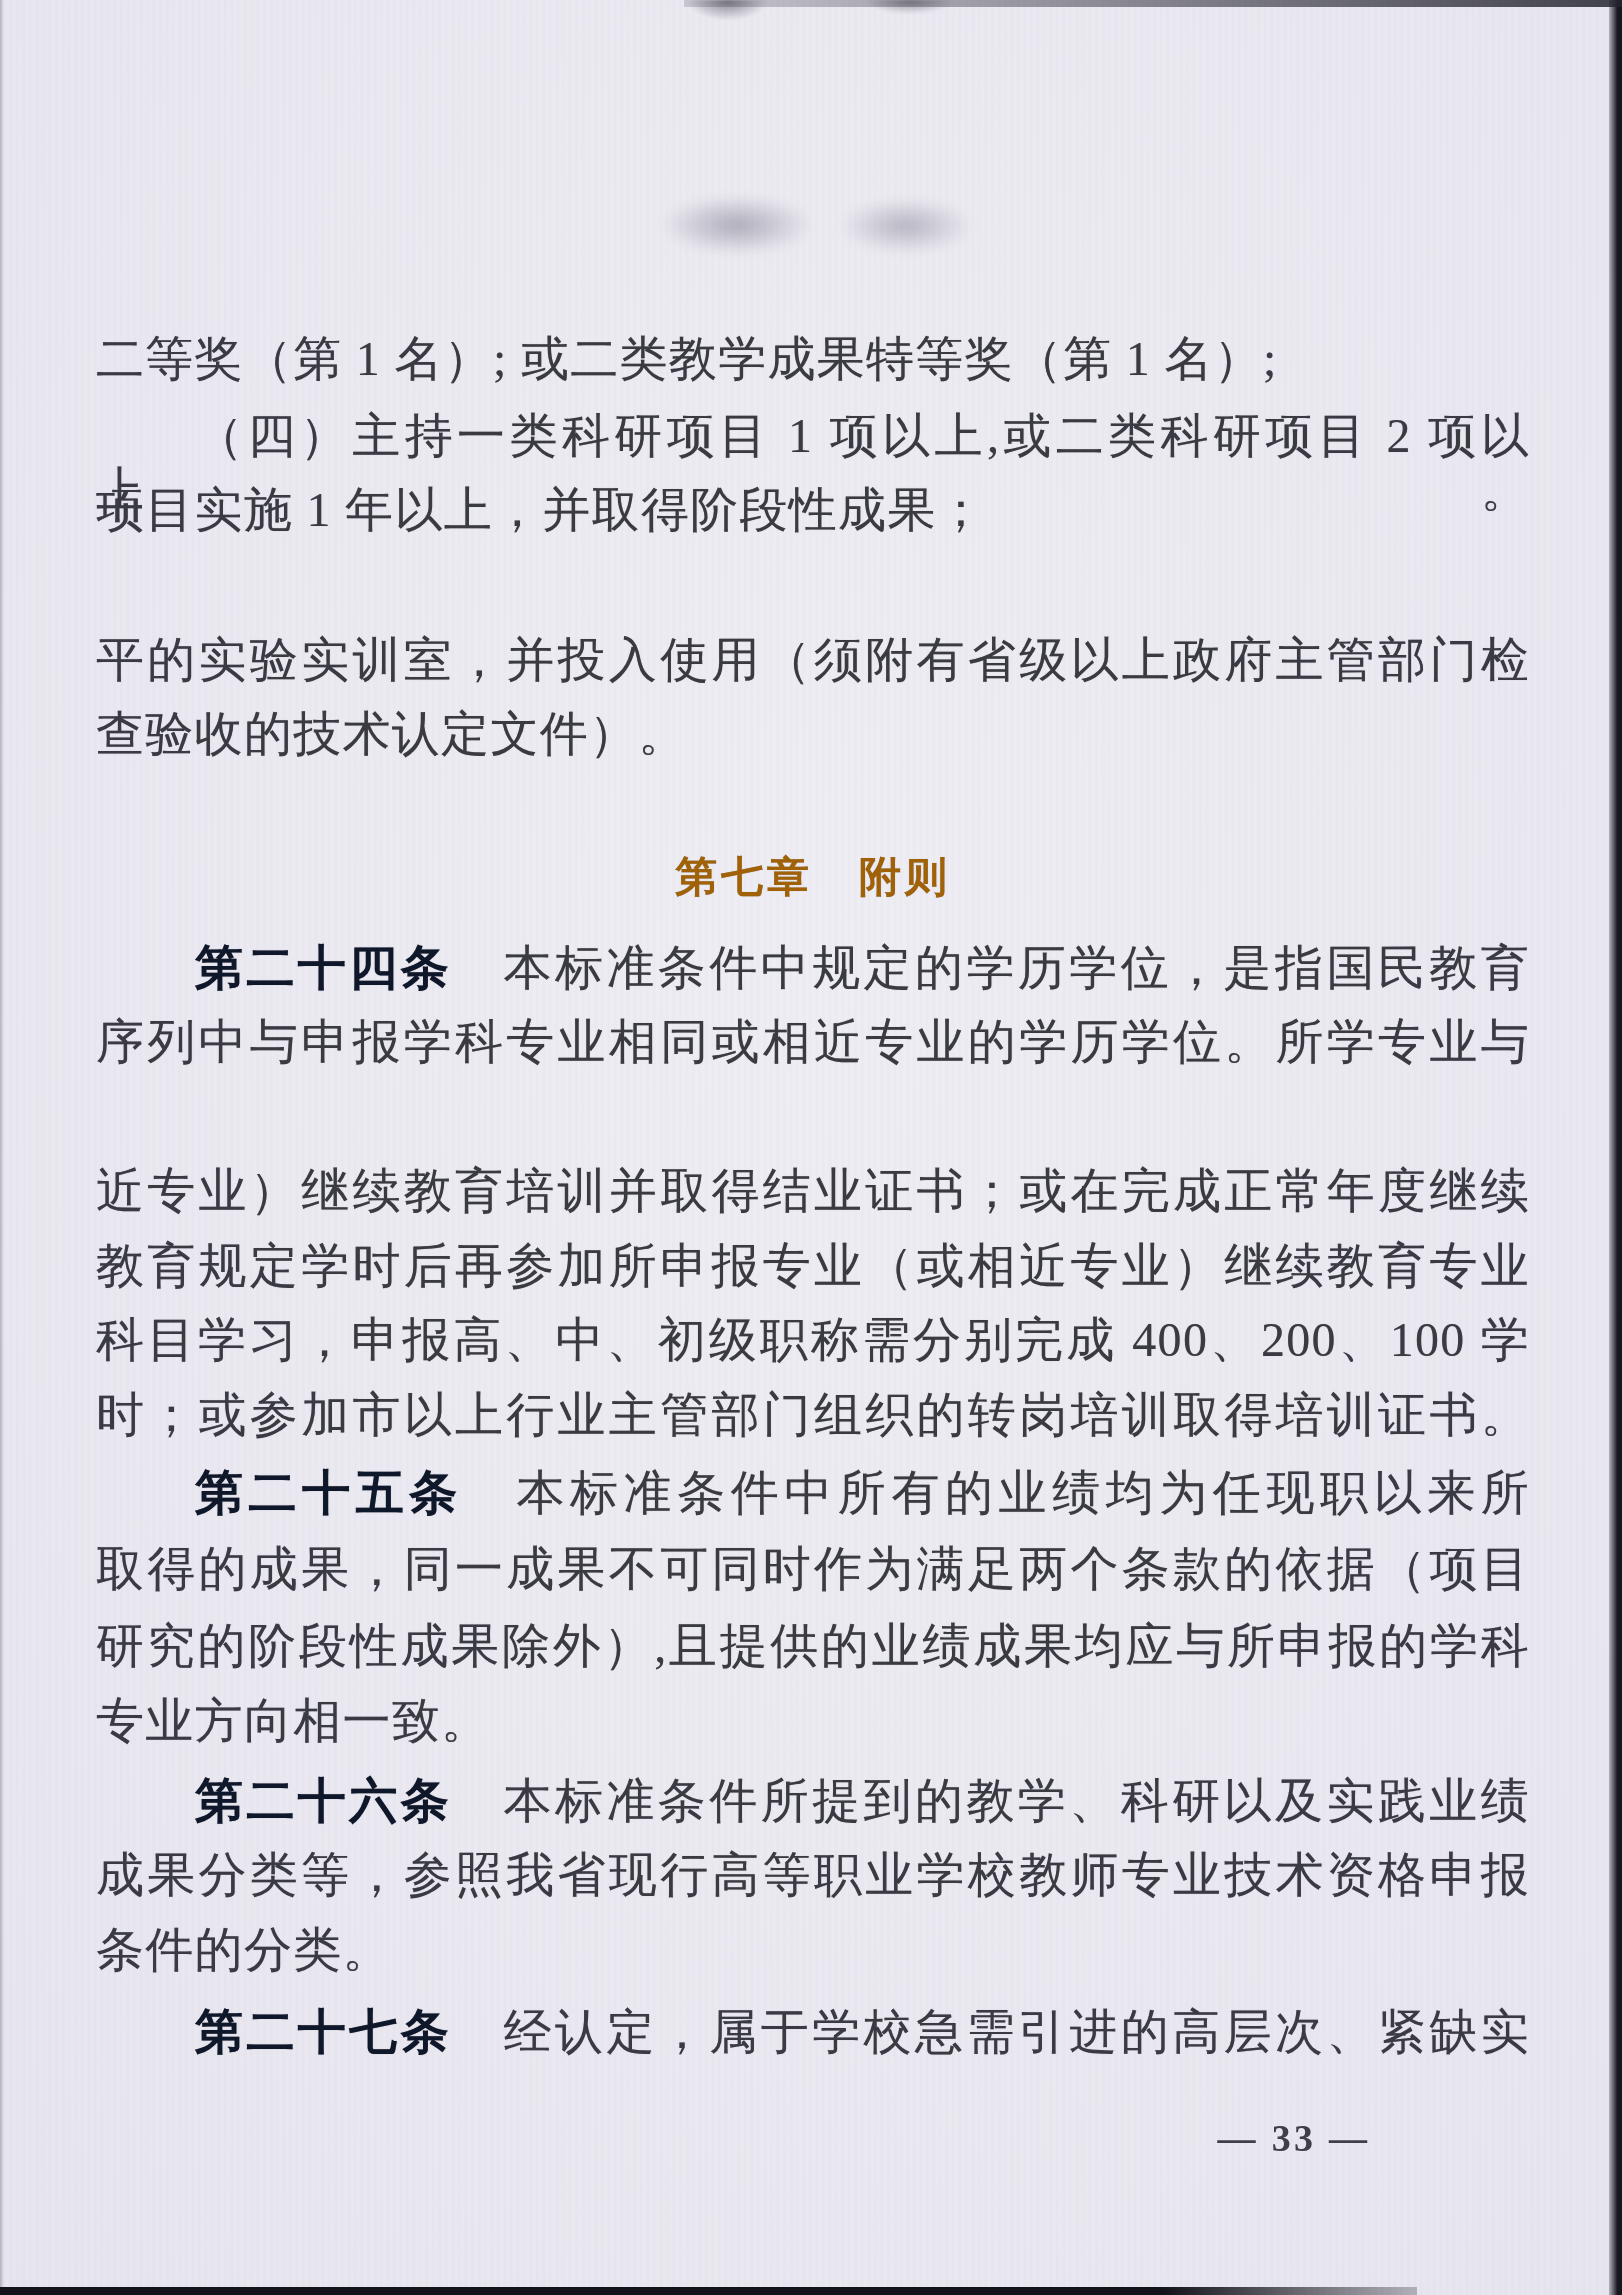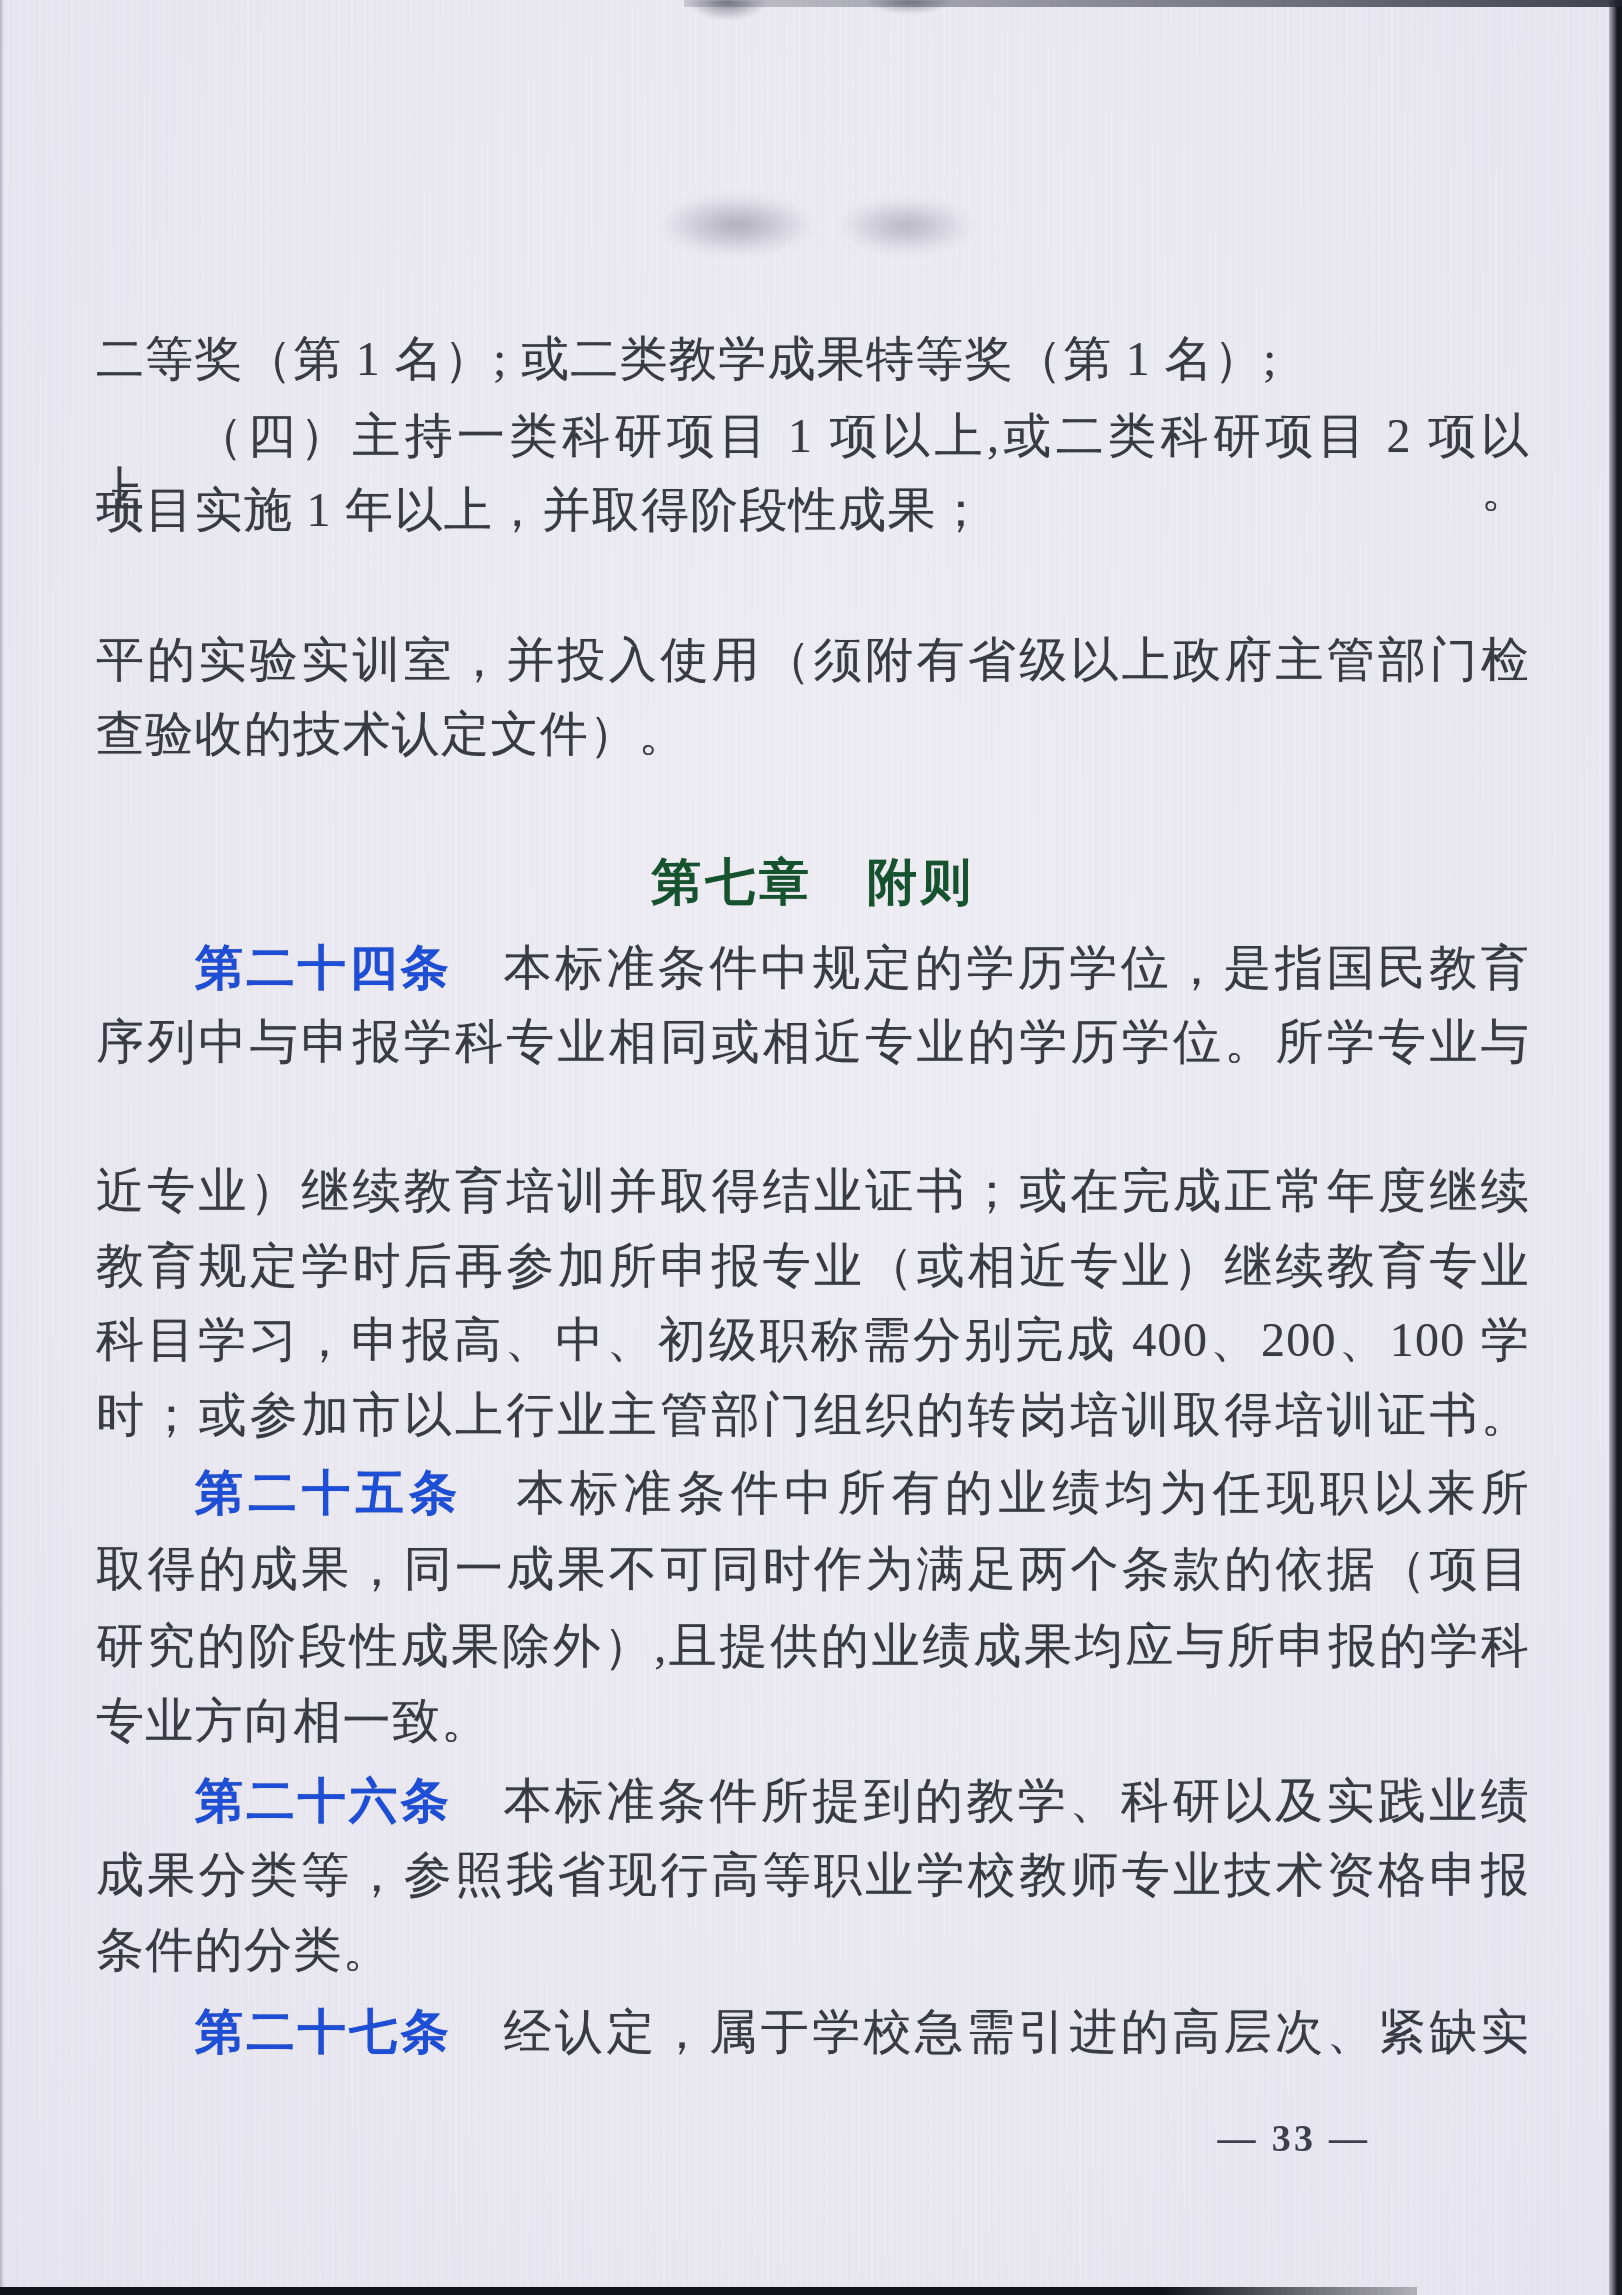--- a/index.html
+++ b/index.html
@@ -40,29 +40,29 @@
     letter-spacing: 1.3px;
     text-shadow: 0 0 0.7px rgba(58,58,67,0.45);
   }
   .line.fill {
     text-align: justify;
     text-align-last: justify;
   }
   .line.indent { text-indent: 99px; }
   .line .lead {
     font-weight: bold;
-    color: #1d4ed8;
+    color: #0f172a;
     text-shadow: 0 0 0.7px rgba(45,45,54,0.6);
   }
   .line.heading {
     text-align: center;
     text-align-last: center;
     font-weight: bold;
-    font-size: 50px;
-    color: #14532d;
+    font-size: 42px;
+    color: #a16207;
     text-indent: 0;
     letter-spacing: 3.9px;
   }
   .page-number {
     position: absolute;
     top: 2116px;
     left: 1196px;
     width: 196px;
     text-align: center;
     font-size: 38px;

